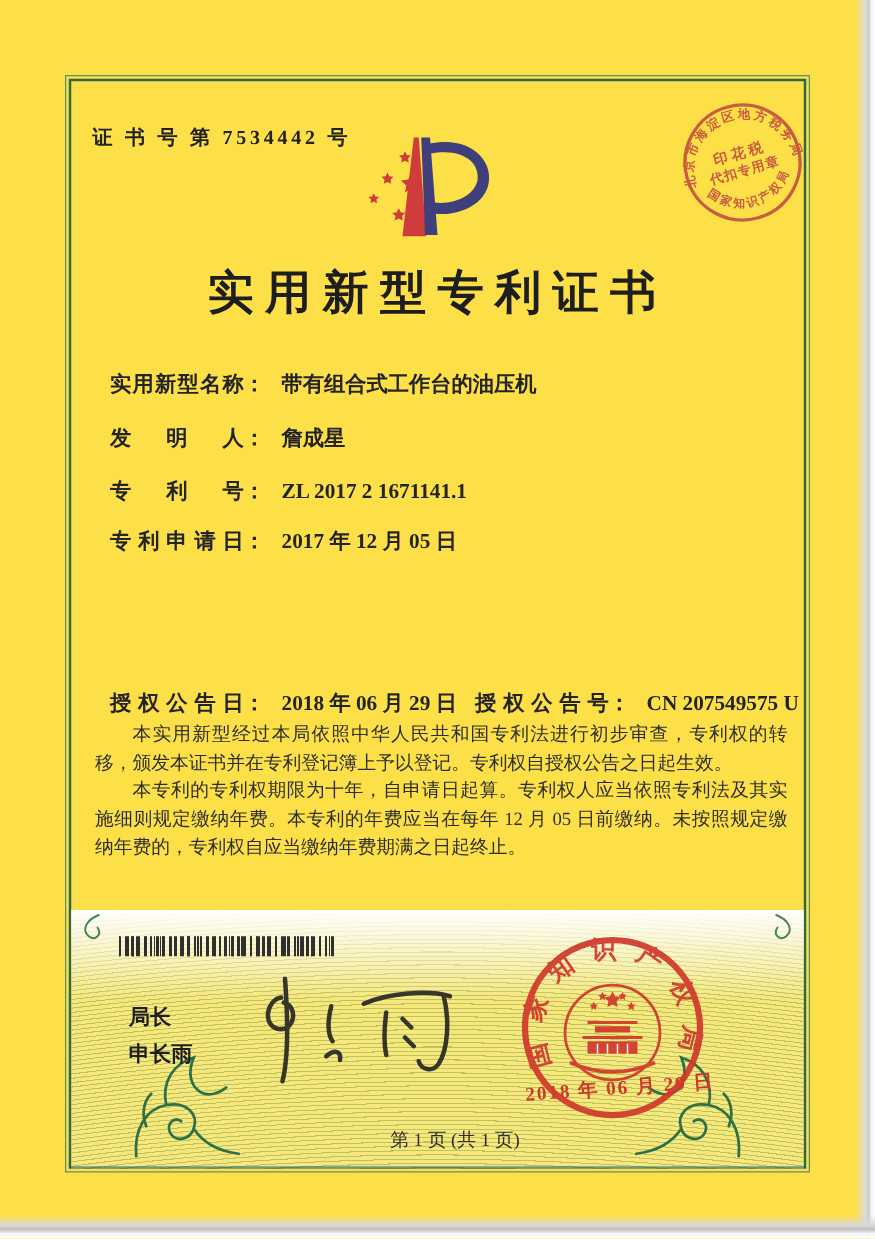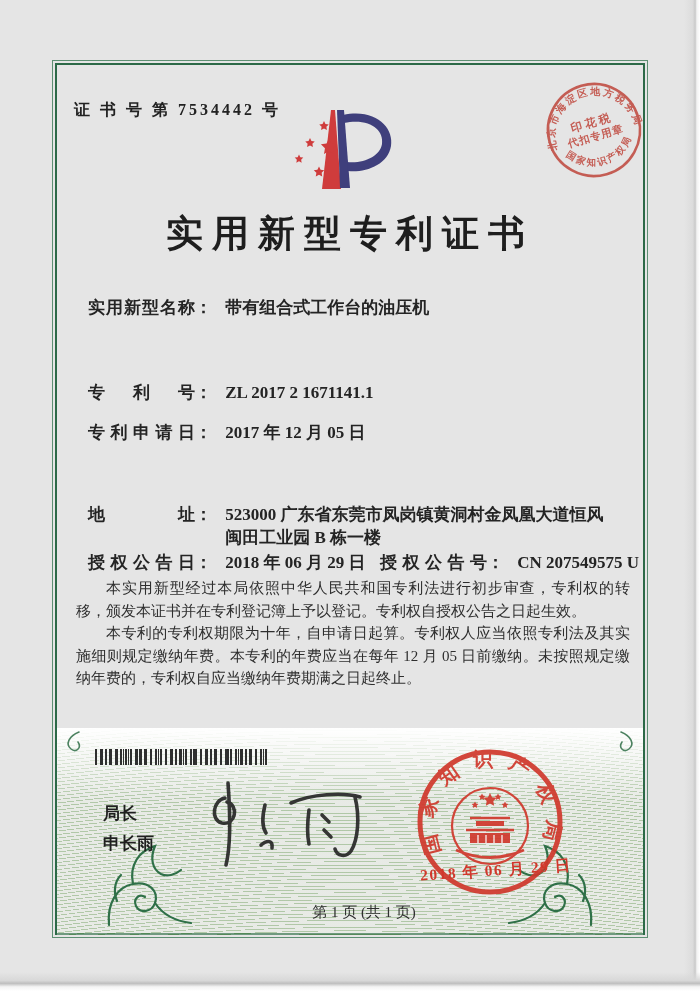--- a/index.html
+++ b/index.html
@@ -1,16 +1,16 @@
 <!DOCTYPE html>
 <html><head>
 <meta charset="utf-8">
 <style>
   html,body{margin:0;padding:0;background:#ffffff;}
-  #paper{position:relative;width:700px;height:991px;background:#e5e5e5;overflow:hidden;
+  #paper{position:relative;width:700px;height:991px;background:#fde047;overflow:hidden;
          font-family:"Liberation Serif","DejaVu Serif",serif;color:#2b2b2b;}
   
   .edge-right{position:absolute;top:0;left:684px;width:16px;height:991px;
     background:linear-gradient(90deg,rgba(255,255,255,0) 0%,#dcdcdc 55%,#c9c9c9 70%,#f2f2f2 80%,#ffffff 100%);}
   .edge-bottom{position:absolute;left:0;top:972px;width:700px;height:19px;
     background:linear-gradient(180deg,rgba(255,255,255,0) 0%,#d8d8d8 45%,#bfbfbf 60%,#f4f4f4 78%,#ffffff 100%);}
   
   .frame{position:absolute;left:52px;top:60px;width:596px;height:878px;
          border:1px solid #5d8f72;padding:2px;box-sizing:border-box;}
   .frame-inner{width:100%;height:100%;border:2.5px solid #2c6947;box-sizing:border-box;}
@@ -113,31 +113,31 @@
       <use href="#star5" transform="translate(41,47) scale(8.5)"></use>
     </g>
   </svg>
 
   <div class="title">实用新型专利证书</div>
 
   <div class="frow" style="top:296px">
     <span class="flabel">实用新型名称</span><span class="fcolon">：</span>
     <span class="fvalue">带有组合式工作台的油压机</span>
   </div>
+  <div class="frow" style="top:339px">
+    <span class="flabel">发明人</span><span class="fcolon">：</span>
+    <span class="fvalue">詹成星</span>
+  </div>
   <div class="frow" style="top:381px">
     <span class="flabel">专利号</span><span class="fcolon">：</span>
     <span class="fvalue">ZL 2017 2 1671141.1</span>
   </div>
   <div class="frow" style="top:421px">
     <span class="flabel">专利申请日</span><span class="fcolon">：</span>
     <span class="fvalue">2017 年 12 月 05 日</span>
-  </div>
-  <div class="frow" style="top:503px">
-    <span class="flabel">地址</span><span class="fcolon">：</span>
-    <span class="fvalue fvalue-addr">523000 广东省东莞市凤岗镇黄洞村金凤凰大道恒风闽田工业园 B 栋一楼</span>
   </div>
   <div class="frow" style="top:551px">
     <span class="flabel">授权公告日</span><span class="fcolon">：</span>
     <span class="fvalue">2018 年 06 月 29 日</span>
     <span class="grant-right">
       <span class="flabel">授权公告号</span><span class="fcolon">：</span>
       <span class="fvalue">CN 207549575 U</span>
     </span>
   </div>
 

